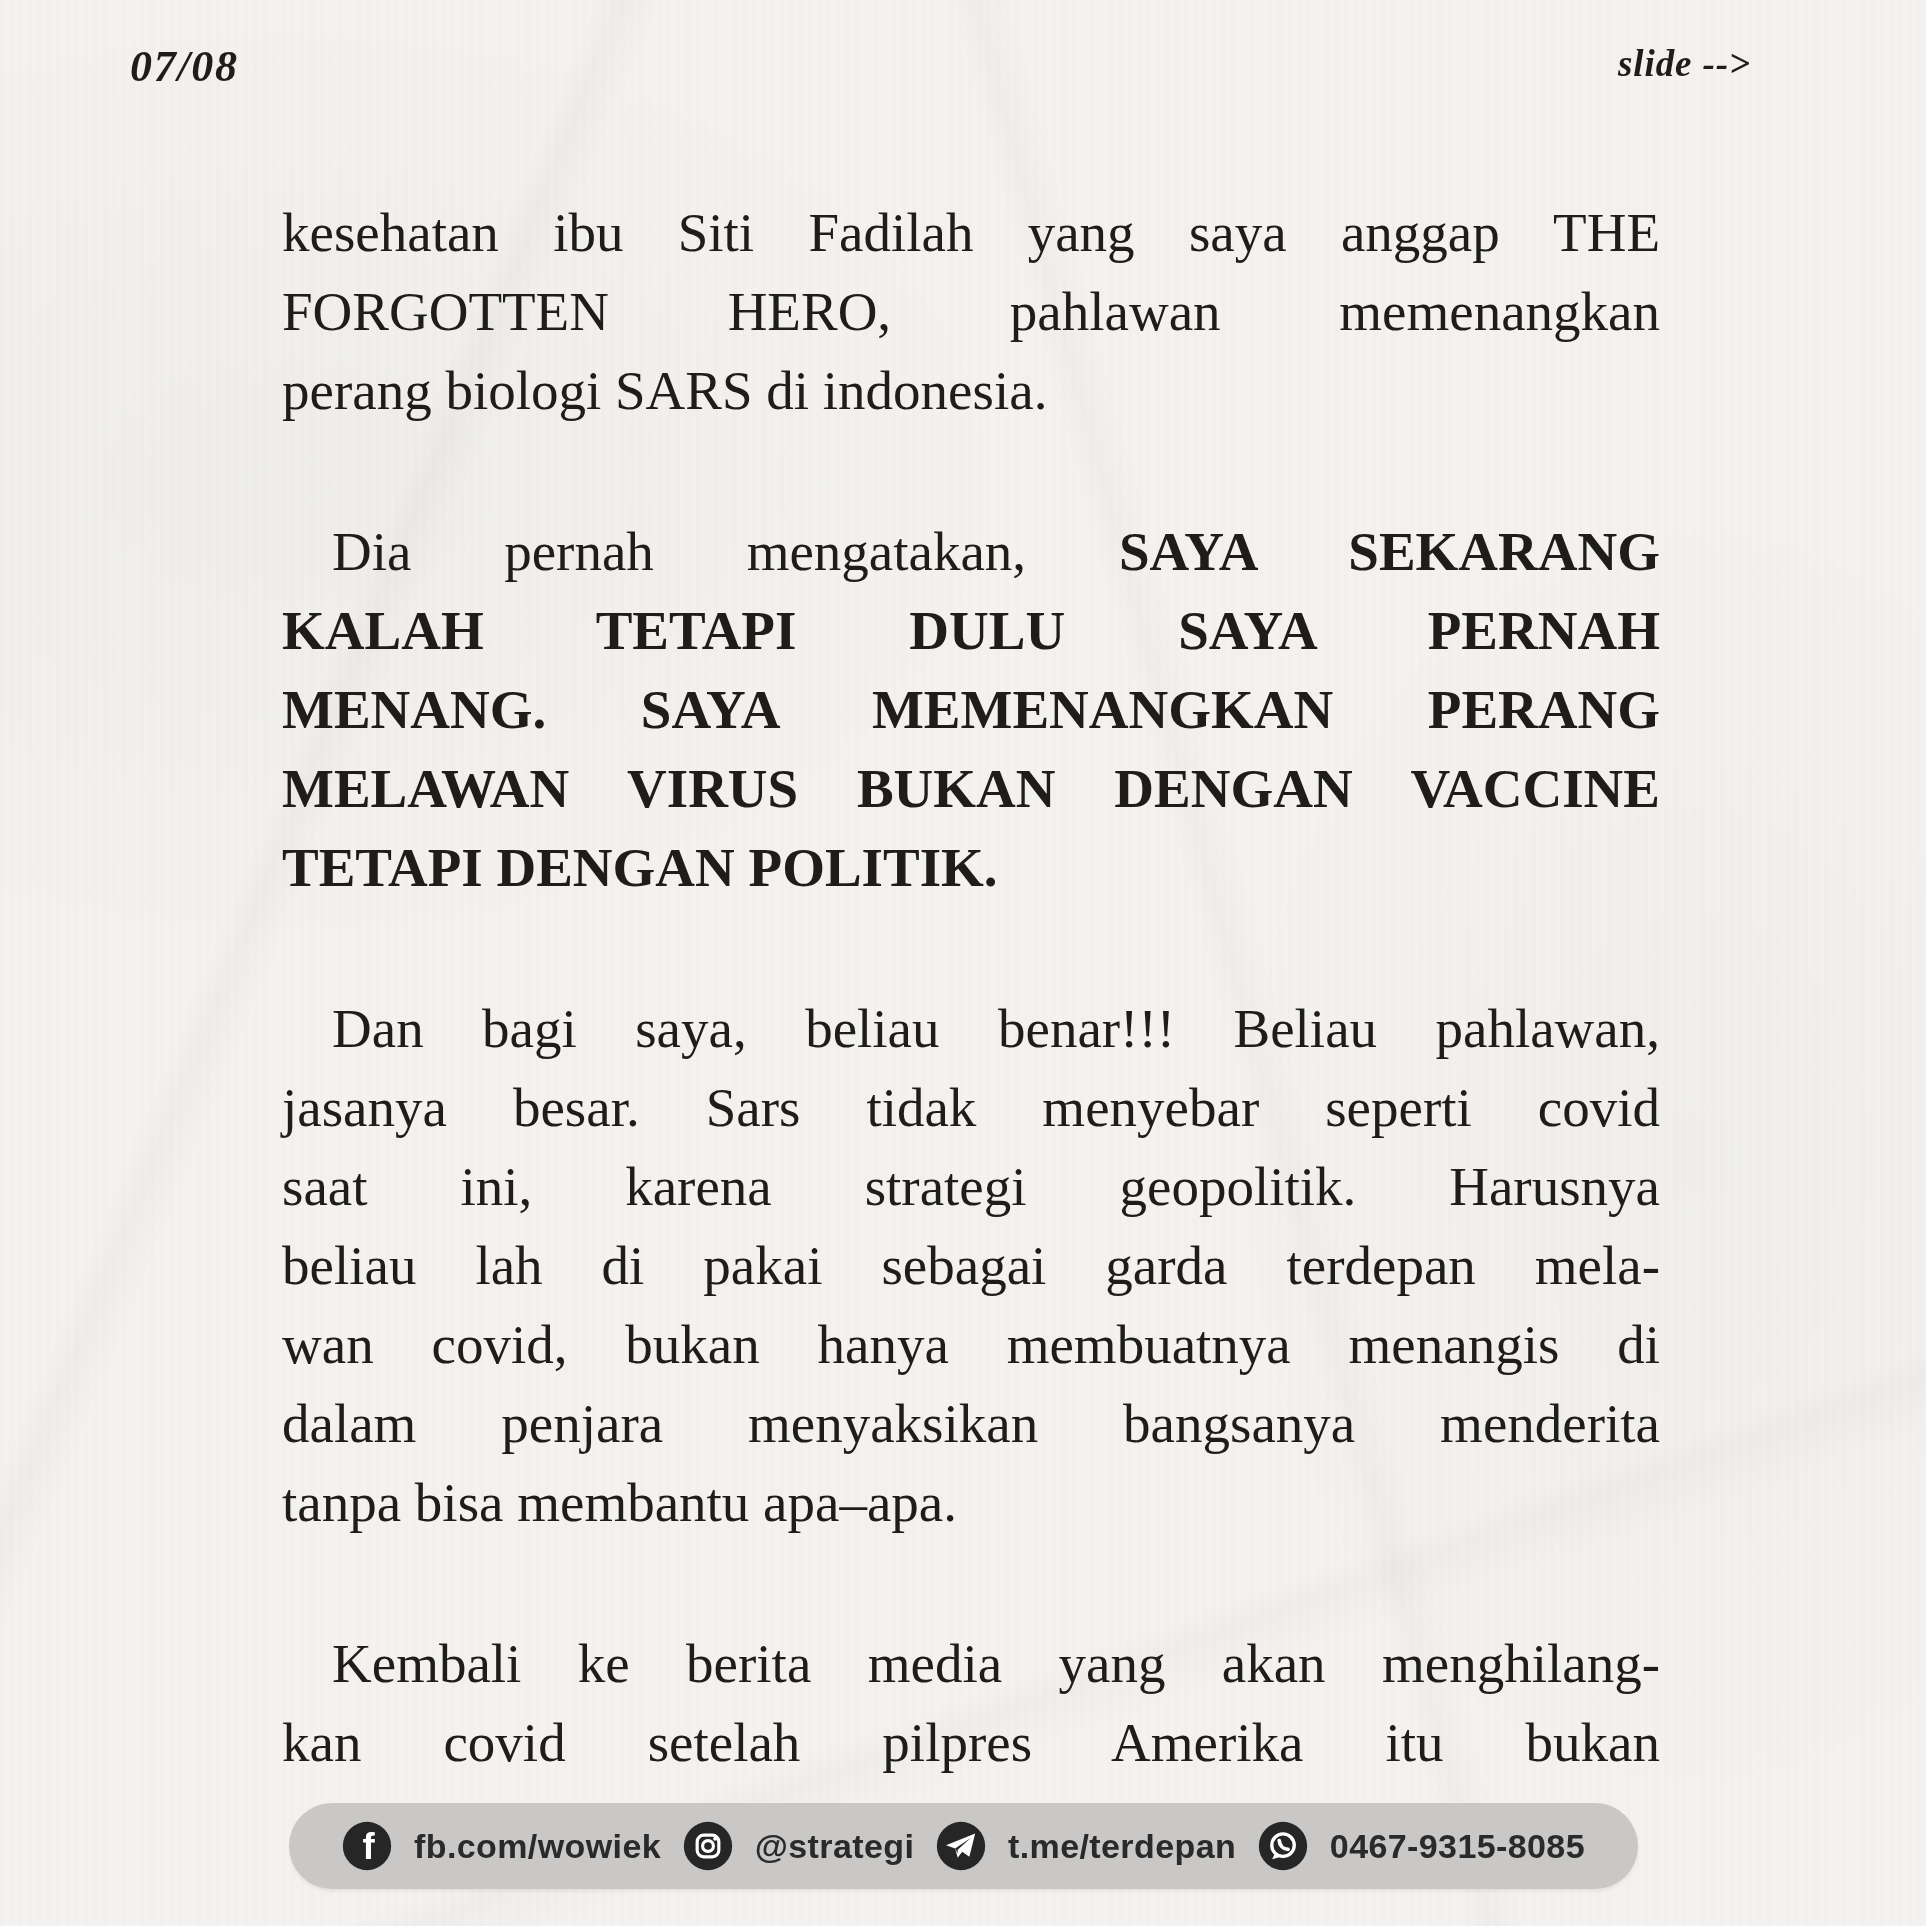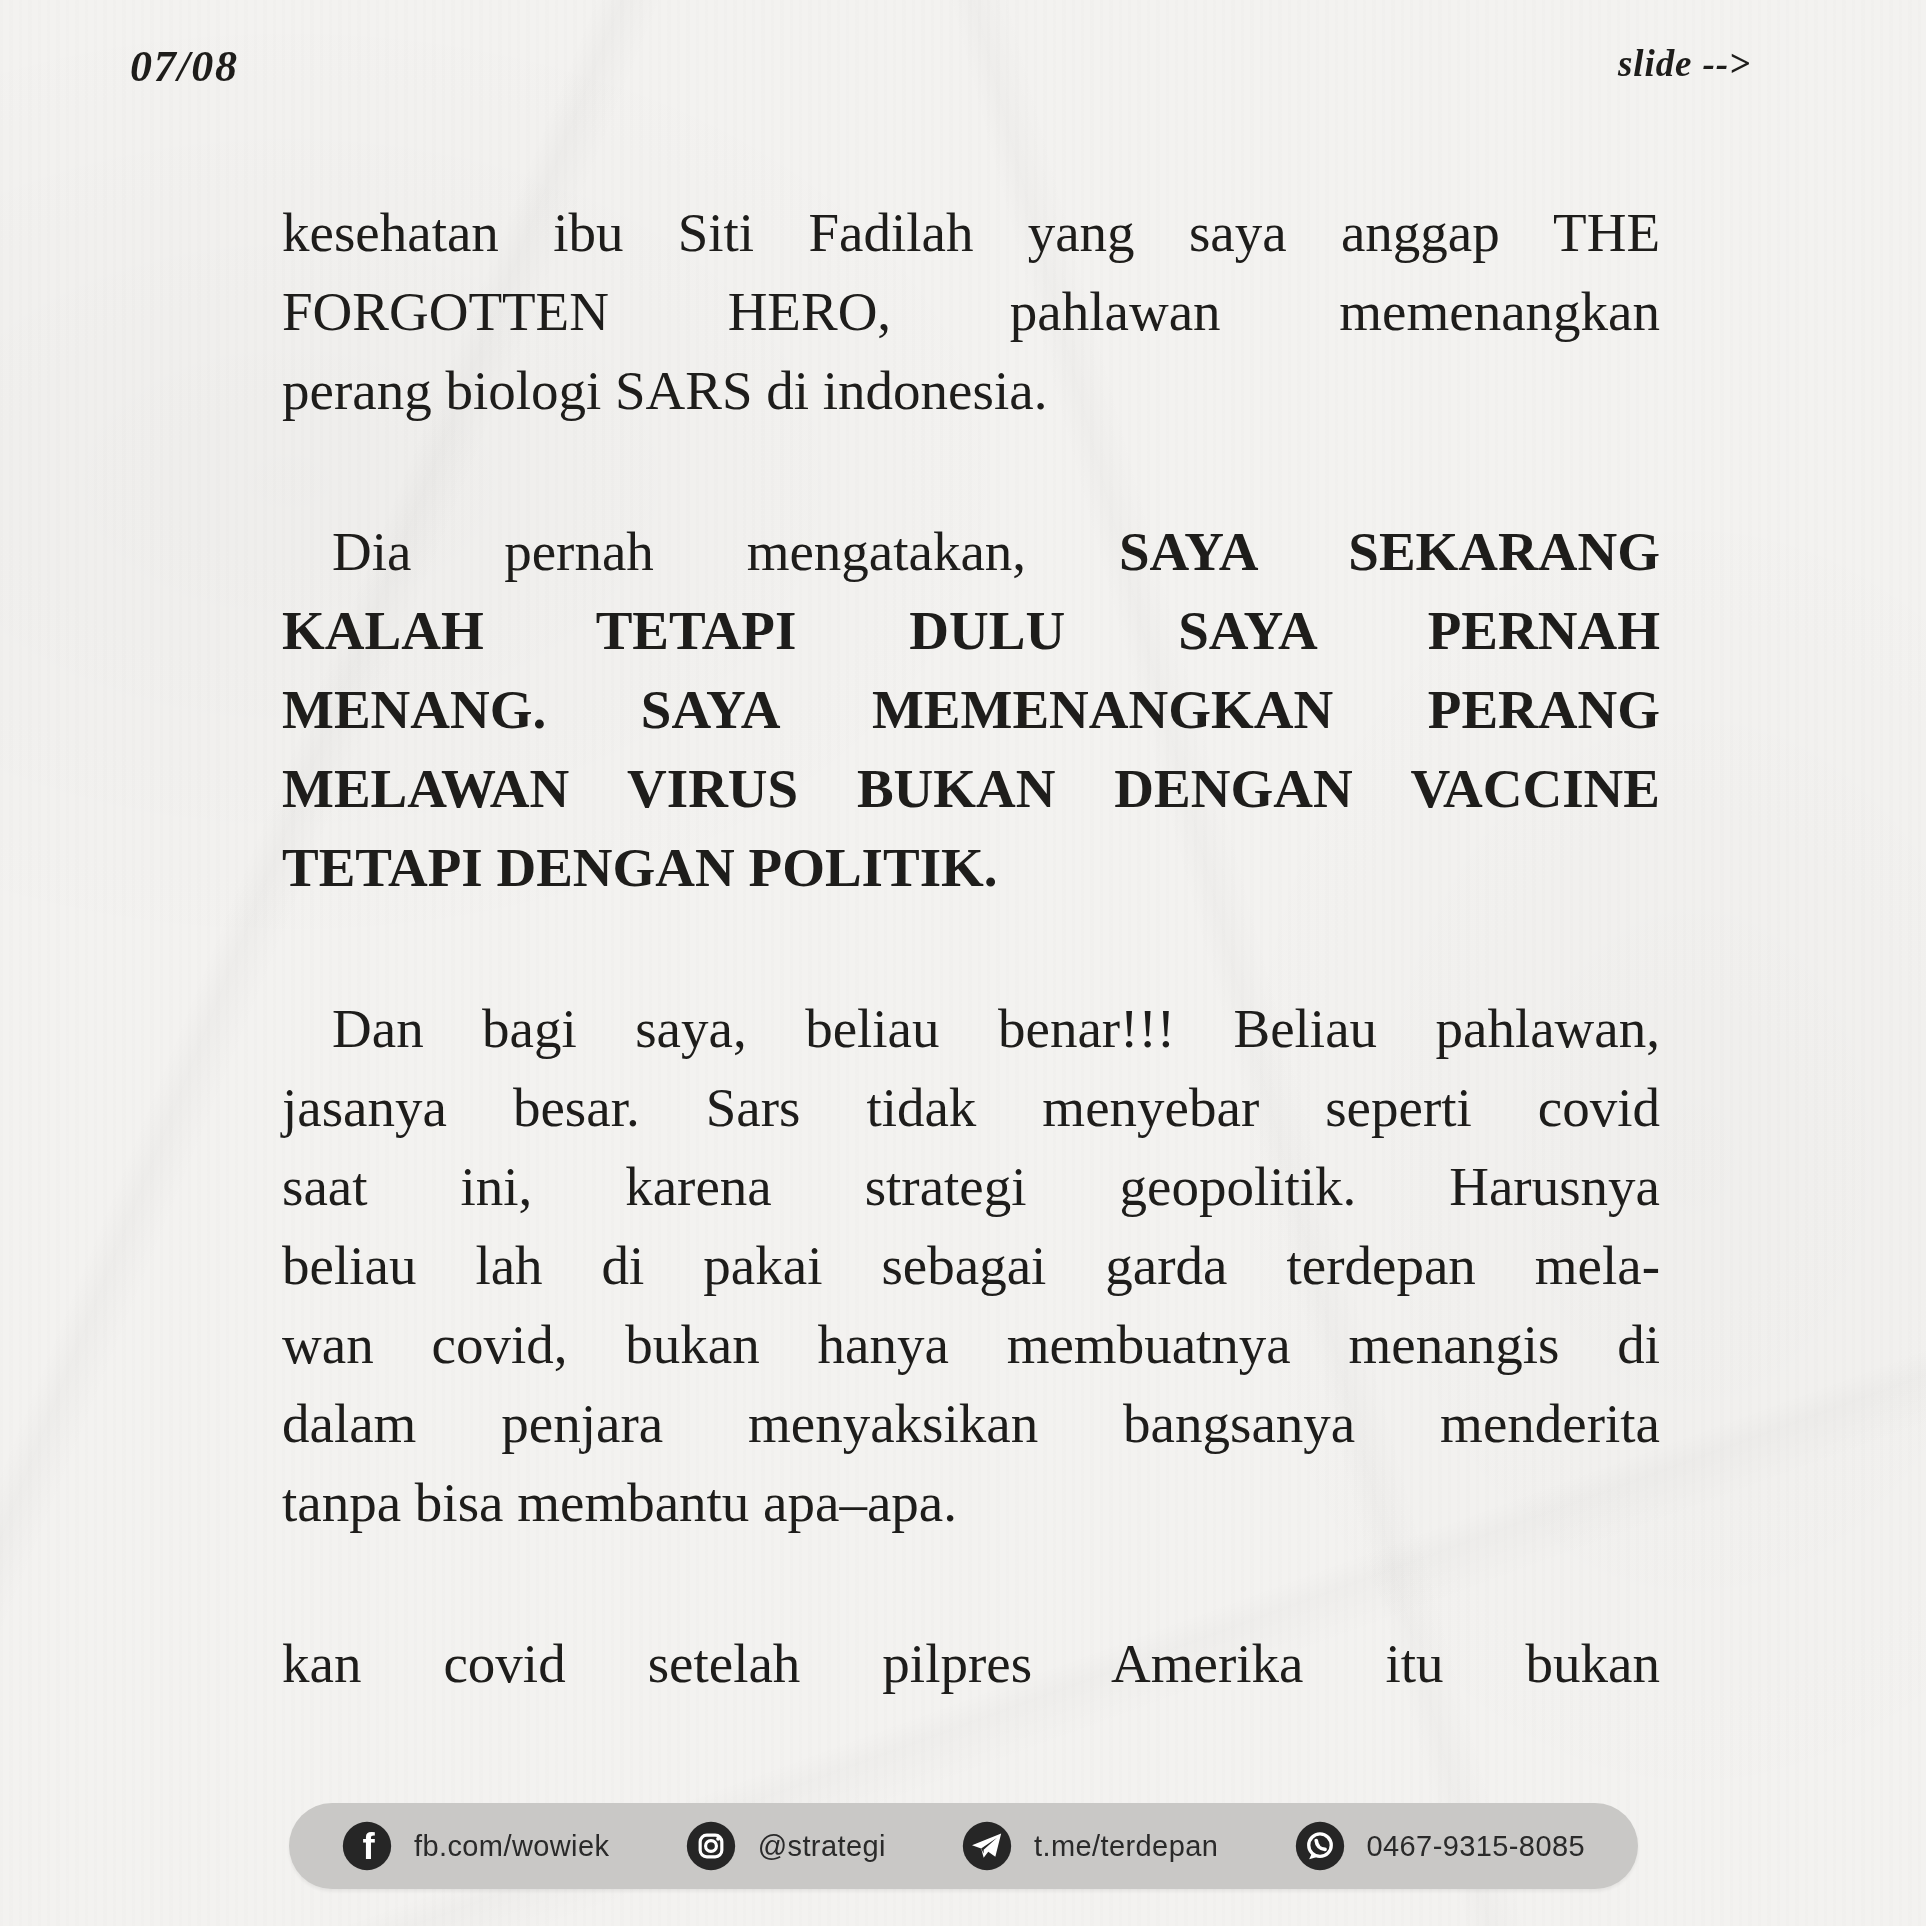--- a/index.html
+++ b/index.html
@@ -46,21 +46,21 @@
     background:var(--bar,#c9c8c6);
     border-radius:43px;
     display:flex;align-items:center;justify-content:space-between;
     padding:0 53px;box-sizing:border-box;
     box-shadow:0 2.6px 3.4px rgba(0,0,0,0.06);
   }
   .fitem{display:flex;align-items:center;gap:22px;cursor:pointer;}
   .fitem svg{width:50px;height:50px;display:block;}
   .flabel{
     font-family:"Liberation Sans",sans-serif;
-    font-weight:400;font-size:29px;color:#2a2a2a;letter-spacing:0.4px;
+    font-weight:700;font-size:34px;color:#2a2a2a;letter-spacing:0.4px;
     white-space:nowrap;
     text-align:center;
   }
   .icon-bg{fill:var(--icon-bg,#262626);}
   .icon-fill{fill:var(--icon-fg,#ffffff);}
   .icon-stroke{fill:none;stroke:var(--icon-fg,#ffffff);}
 </style>
 </head>
 <body>
 
@@ -85,20 +85,21 @@
       <div class="para">
         <div class="line just indent"><span>Dan bagi saya, beliau benar!!! Beliau pahlawan,</span></div>
         <div class="line just"><span>jasanya besar. Sars tidak menyebar seperti covid</span></div>
         <div class="line just"><span>saat ini, karena strategi geopolitik. Harusnya</span></div>
         <div class="line just"><span>beliau lah di pakai sebagai garda terdepan mela-</span></div>
         <div class="line just"><span>wan covid, bukan hanya membuatnya menangis di</span></div>
         <div class="line just"><span>dalam penjara menyaksikan bangsanya menderita</span></div>
         <div class="line"><span>tanpa bisa membantu apa–apa.</span></div>
       </div>
       <div class="para">
+        <div class="line just indent"><span>Kembali ke berita media yang akan menghilang-</span></div>
         <div class="line just"><span>kan covid setelah pilpres Amerika itu bukan</span></div>
       </div>
     </div>
 
   <div class="footer">
 
     <div class="fitem">
       <span>
         <svg viewBox="0 0 60 60">
           <circle class="icon-bg" cx="30" cy="30" r="29"></circle>

